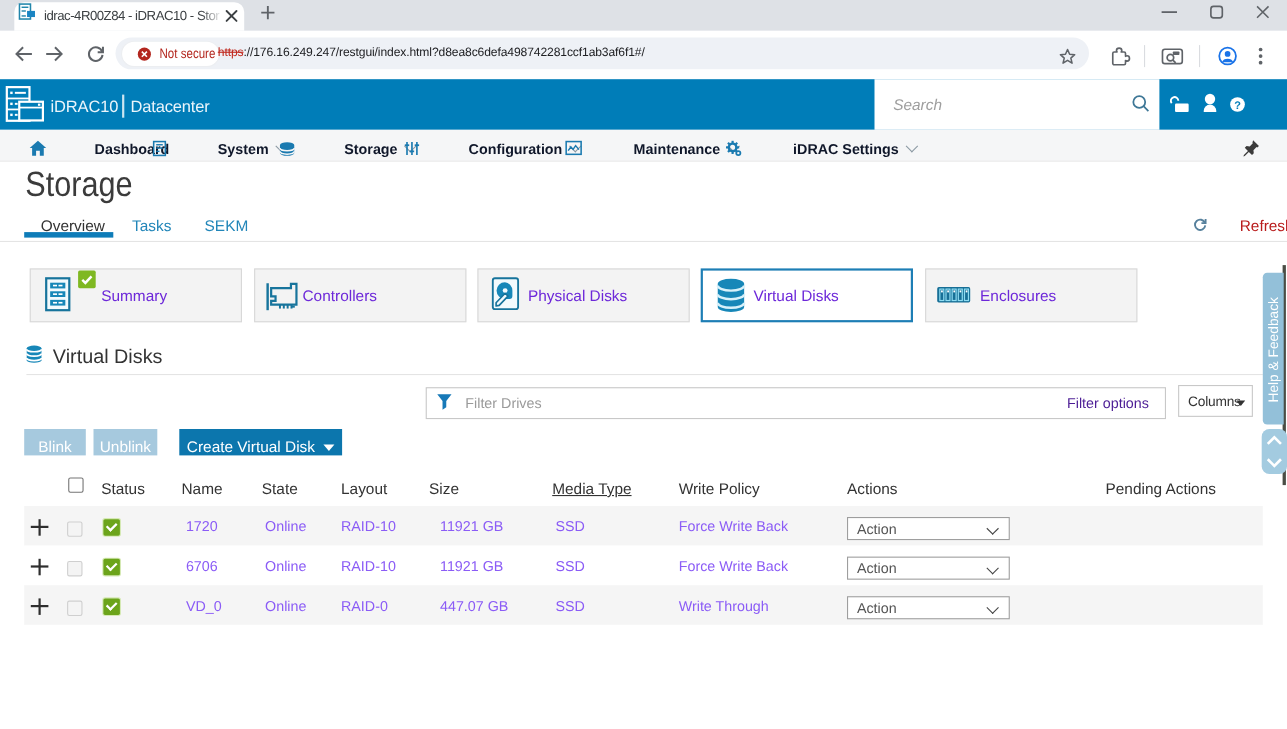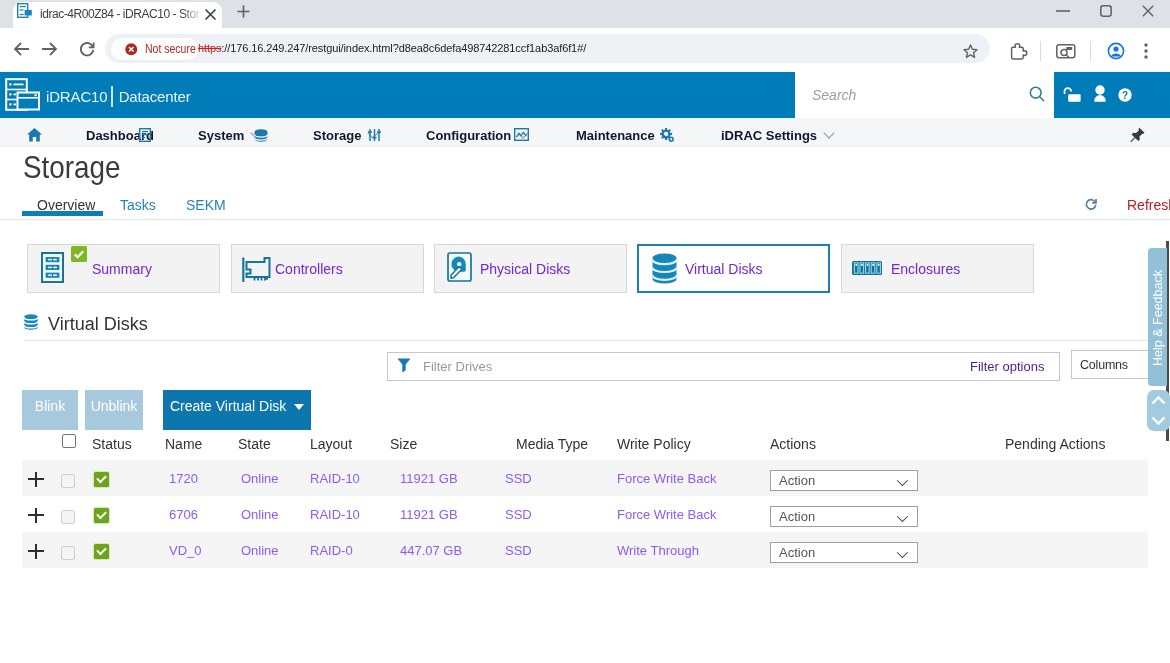--- a/index.html
+++ b/index.html
@@ -39,23 +39,23 @@
 .card { top:244px; width:193px; height:49px; background:#f3f3f3; border:1px solid #d8d8d8; }
 .card.sel { background:#fff; border:2px solid #1d7eb5; }
 .cardlabel { font-size:14px; color:#6d28d9; }
 
 #secttitle { left:48px; top:314px; font-size:18px; color:#333; }
 #sectline { left:24px; top:340px; width:1124px; height:1px; background:#e4e4e4; }
 
 #filterbox { left:387px; top:352px; width:673px; height:29px; background:#fff; border:1px solid #c8c8c8; }
 #filterph { left:423px; top:359px; font-size:13px; color:#9a9a9a; }
 #filteropts { left:970px; top:359px; font-size:13px; color:#4c1d95; }
-#columnsbtn { left:1071px; top:350px; width:96px; height:29px; background:#fff; border:1px solid #c8c8c8; font-size:12.5px; color:#333; }
-
-.btn { top:390px; height:40px; color:#fff; font-size:14px; text-align:center; }
+#columnsbtn { left:1071px; top:350px; width:68px; height:29px; background:#fff; border:1px solid #c8c8c8; font-size:12.5px; color:#333; }
+
+.btn { top:390px; height:24px; color:#fff; font-size:14px; text-align:center; }
 #blink { left:22px; width:56px; background:#a6c9de; line-height:32px;}
 #unblink { left:85px; width:58px; background:#a6c9de; line-height:32px;}
 #createbtn { left:163px; width:148px; background:#0c76ad; line-height:32px;}
 
 .th { top:436px; font-size:14px; color:#333; }
 .row { left:22px; width:1126px; height:36px; }
 .r1 { top:460px; background:#f5f5f5; }
 .r2 { top:496px; background:#fff; }
 .r3 { top:532px; background:#f5f5f5; }
 .cell { position:absolute; top:11px; font-size:13px; color:#8b5cf6; }
@@ -354,21 +354,21 @@
 <div class="abs btn" id="blink">Blink</div>
 <div class="abs btn" id="unblink">Unblink</div>
 <div class="abs btn" id="createbtn">Create Virtual Disk&nbsp; <span style="display:inline-block; width:0; height:0; border-left:5px solid transparent; border-right:5px solid transparent; border-top:6px solid #fff; vertical-align:1px;"></span></div>
 
 <div class="abs" style="left:62px; top:434px; width:14px; height:14px; border:1px solid #757575; border-radius:2px; background:#fff;"></div>
 <div class="abs th" style="left:92px;">Status</div>
 <div class="abs th" style="left:165px;">Name</div>
 <div class="abs th" style="left:238px;">State</div>
 <div class="abs th" style="left:310px;">Layout</div>
 <div class="abs th" style="left:390px;">Size</div>
-<div class="abs th" style="left:516px;">Media Type</div>
+<div class="abs th" style="left:502px;text-decoration:underline;">Media Type</div>
 <div class="abs th" style="left:617px;">Write Policy</div>
 <div class="abs th" style="left:770px;text-align:center;">Actions</div>
 <div class="abs th" style="left:1005px;">Pending Actions</div>
 
 <div class="abs row r1">
   <div class="plus"></div>
     <div class="rowcb"></div>
     <div class="greencheck"></div>
   <div class="cell" style="left:147px;">1720</div>
   <div class="cell" style="left:219px;">Online</div>

